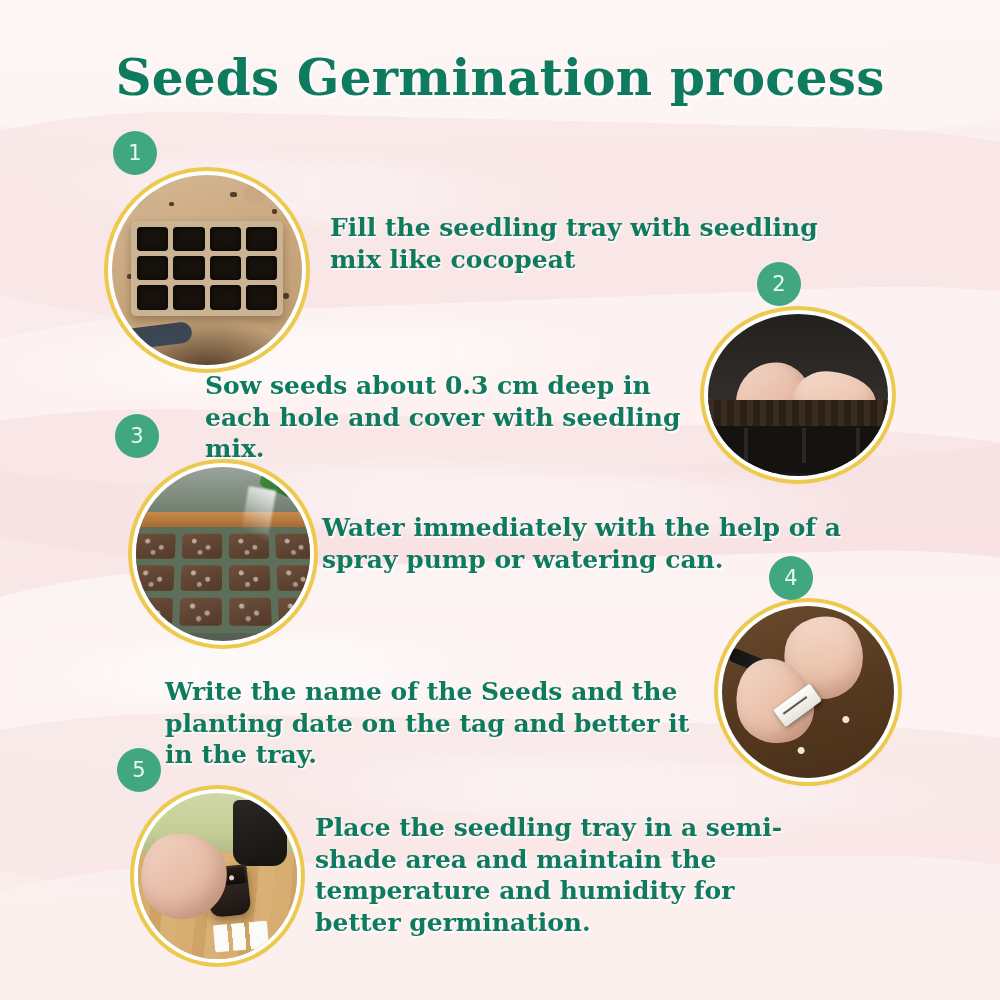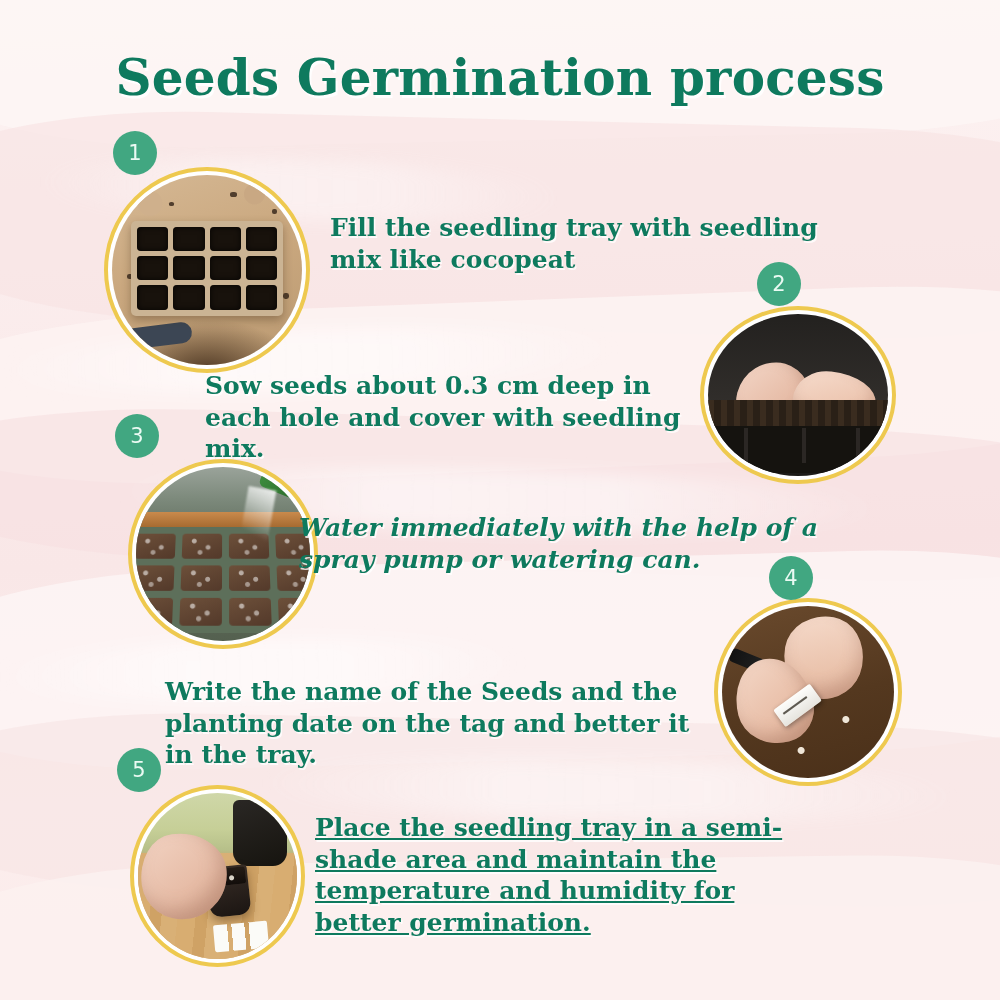--- a/index.html
+++ b/index.html
@@ -324,21 +324,21 @@
             <div class="cell3"></div>
             <div class="cell3"></div>
             <div class="cell3"></div>
             <div class="cell3"></div>
           </div>
           <div class="nozzle"></div>
           <div class="spray"></div>
         </div>
       </div>
     </div>
-    <div class="caption center" style="left:299px; top:512px; width:540px;font-style:italic;">Water immediately with the help of a spray pump or watering can.</div>
+    <div class="caption center" style="left:322px; top:512px; width:540px;">Water immediately with the help of a spray pump or watering can.</div>
   </div>
 
   <div class="step">
     <div class="badge" style="left:769px; top:556px;">
       <span>4</span>
     </div>
     <div class="photo-wrap" style="left:714px; top:598px; width:188px; height:188px;">
       <div class="photo">
         <div class="art4">
           <div class="hand4b"></div>
@@ -359,16 +359,16 @@
       <div class="photo">
         <div class="art5">
           <div class="wood5"></div>
           <div class="potbig"></div>
           <div class="potsmall"></div>
           <div class="hand5"></div>
           <div class="tags5"></div>
         </div>
       </div>
     </div>
-    <div class="caption center" style="left:315px; top:812px; width:490px;text-decoration:underline;">Place the seedling tray in a semi-shade area and maintain the temperature and humidity for better germination.</div>
+    <div class="caption center" style="left:315px; top:812px; width:490px;">Place the seedling tray in a semi-shade area and maintain the temperature and humidity for better germination.</div>
   </div>
 
 </div>
 
 </body></html>

